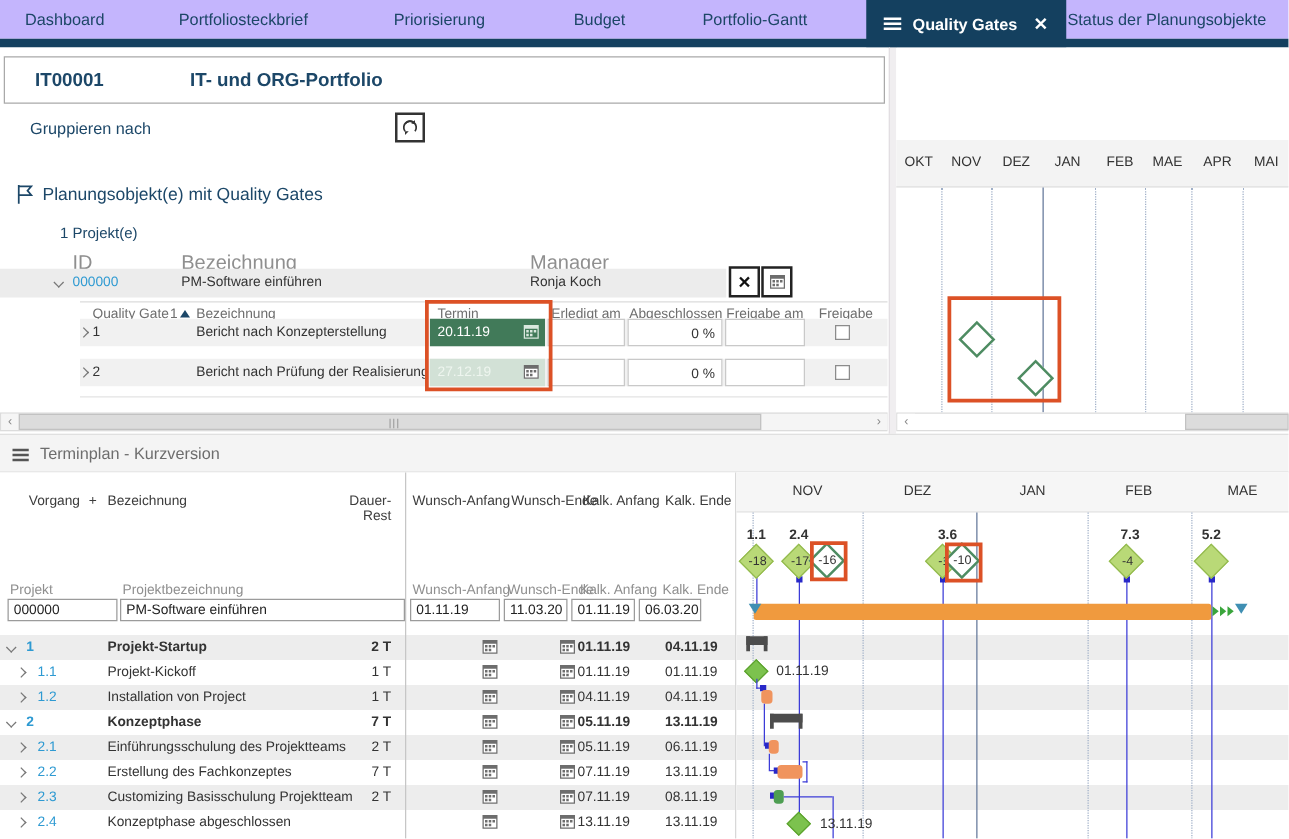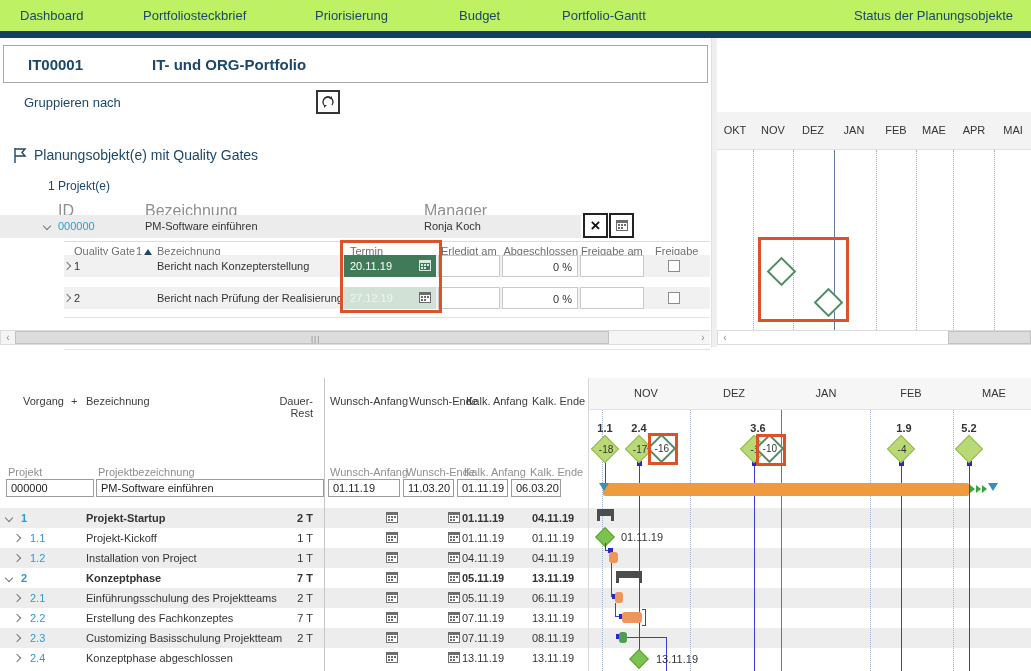--- a/index.html
+++ b/index.html
@@ -1,20 +1,20 @@
 <!DOCTYPE html>
 <html><head>
 <meta charset="utf-8">
 <style>
   html,body{margin:0;padding:0;background:#fff;}
   *{box-sizing:border-box;font-family:"Liberation Sans",sans-serif;}
   .screen{position:relative;width:1031px;height:671px;background:#fff;overflow:hidden;font-size:11px;color:#333;}
 
   
-  .tabbar{position:absolute;left:0;top:0;width:1031px;height:31px;background:#bef264;}
+  .tabbar{position:absolute;left:0;top:0;width:1031px;height:31px;background:#c4b5fd;}
   .tabstrip{position:absolute;left:0;top:31px;width:1031px;height:7px;background:#14405f;}
   .tab{position:absolute;top:0;height:31px;line-height:31px;color:#1c4666;font-size:13px;cursor:default;white-space:nowrap;}
   .tab.active{background:#14405f;color:#fff;font-weight:bold;height:38px;line-height:31px;padding:0 14px;display:flex;align-items:center;gap:9px;}
   .burger{display:inline-block;width:14px;}
   .burger i{display:block;height:2px;background:#fff;margin:2px 0;}
   .tabclose{font-size:14px;font-weight:bold;color:#fff;margin-left:4px;}
 
   
   .upper{position:absolute;left:0;top:38px;width:1031px;height:309px;}
   .up-left{position:absolute;left:0;top:0;width:711px;height:309px;background:#fff;}
@@ -132,20 +132,29 @@
 <body>
 
 <div class="screen">
 
   <div class="tabbar">
     <div class="tab" style="left:20px">Dashboard</div>
     <div class="tab" style="left:143px">Portfoliosteckbrief</div>
     <div class="tab" style="left:315px">Priorisierung</div>
     <div class="tab" style="left:459px">Budget</div>
     <div class="tab" style="left:562px">Portfolio-Gantt</div>
+    <div class="tab active" style="left:693px">
+      <span class="burger">
+          <i></i>
+          <i></i>
+          <i></i>
+        </span>
+      <span>Quality Gates</span>
+      <span class="tabclose">✕</span>
+    </div>
     <div class="tab" style="left:854px">Status der Planungsobjekte</div>
   </div>
   <div class="tabstrip"></div>
 
   <div class="upper">
 
     <div class="up-left">
       <div class="hdrbox">
         <span class="pid">IT00001</span>
         <span class="ptitle">IT- und ORG-Portfolio</span>
@@ -267,20 +276,28 @@
       <div class="dia-outline" style="left:101px;top:254px"></div>
       <div class="orange-rect" style="left:41px;top:199px;width:91px;height:85px"></div>
 
       <div class="hscroll" style="left:0;top:292px;width:314px;background:#fff">
         <span class="hs-btn" style="left:0;background:#fff">‹</span>
         <div class="hs-thumb" style="left:230px;width:83px"></div>
       </div>
     </div>
   </div>
 
+  <div class="secbar">
+    <span class="burger2">
+        <i></i>
+        <i></i>
+        <i></i>
+      </span>
+    <span class="stitle">Terminplan - Kurzversion</span>
+  </div>
 
   <div class="lower">
     <div class="lo-left">
 
       <span class="lh1" style="left:23px">Vorgang</span>
       <span class="lh1" style="left:71px">+</span>
       <span class="lh1" style="left:86px">Bezeichnung</span>
       <span class="lh1" style="left:260px;width:53px;text-align:right">Dauer-Rest</span>
       <span class="lh1" style="left:330px">Wunsch-Anfang</span>
       <span class="lh1" style="left:409px">Wunsch-Ende</span>
@@ -412,21 +429,21 @@
       <div class="stem" style="left:312px;top:85px;height:208px"></div>
       <div class="stem" style="left:380px;top:85px;height:208px"></div>
       <div class="bdot" style="left:48px;top:83px"></div>
       <div class="bdot" style="left:163px;top:83px"></div>
       <div class="bdot" style="left:310px;top:83px"></div>
       <div class="bdot" style="left:378px;top:83px"></div>
 
       <span class="mslabel" style="left:16px">1.1</span>
       <span class="mslabel" style="left:50px">2.4</span>
       <span class="mslabel" style="left:169px">3.6</span>
-      <span class="mslabel" style="left:315px">1.9</span>
+      <span class="mslabel" style="left:315px">7.3</span>
       <span class="mslabel" style="left:380px">5.2</span>
 
       <div class="dia-fill" style="left:6px;top:61px">
           <span class="dval">-18</span>
         </div>
       <div class="dia-fill" style="left:40px;top:61px">
           <span class="dval">-17</span>
         </div>
       <div class="dia-fill" style="left:155px;top:61px">
           <span class="dval">-1</span>

